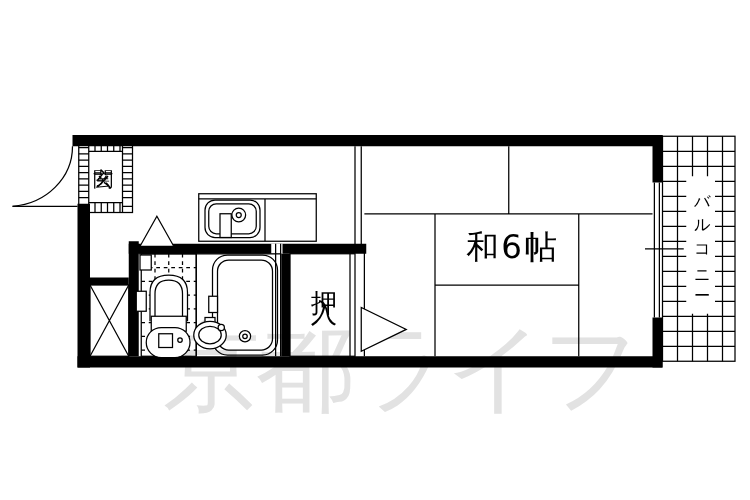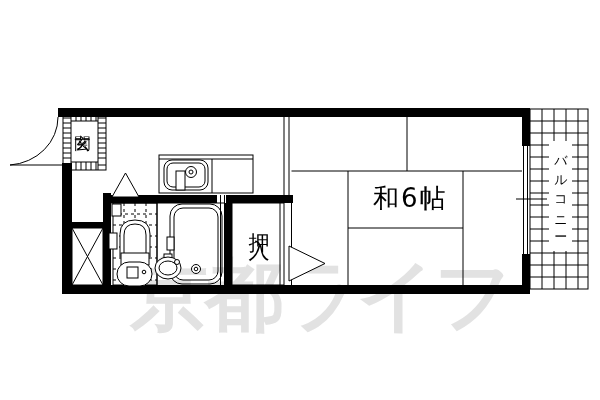--- a/index.html
+++ b/index.html
@@ -1,19 +1,19 @@
 <!DOCTYPE html>
 <html><head>
 <meta charset="utf-8">
 <style>
   html,body{margin:0;padding:0;background:#fff;}
   #stage{position:relative;width:600px;height:400px;background:#fff;overflow:hidden;
          font-family:"DejaVu Sans",sans-serif;}
   #watermark{position:absolute;left:130px;top:256px;z-index:0;
-             font-size:78px;font-weight:bold;letter-spacing:-3px;color:#e2e2e2;
+             font-size:78px;font-weight:normal;letter-spacing:-3px;color:#e2e2e2;
              white-space:nowrap;line-height:1;}
   #plan{position:absolute;left:0;top:0;z-index:1;}
   .lbl{position:absolute;z-index:2;color:#000;white-space:nowrap;line-height:1.1;}
   .vert{writing-mode:vertical-rl;text-orientation:upright;}
   #lbl-genkan{left:74px;top:121px;font-size:16px;letter-spacing:2px;}
   #lbl-kitchen{left:142px;top:116px;font-size:26px;letter-spacing:2px;}
   #lbl-washitsu{left:359px;top:184px;font-size:26px;letter-spacing:2px;margin-left:14px;}
   #lbl-oshiire{left:247px;top:216px;font-size:21px;letter-spacing:6px;}
   #lbl-balcony{left:553px;top:146px;font-size:13px;letter-spacing:6px;}
 </style>

